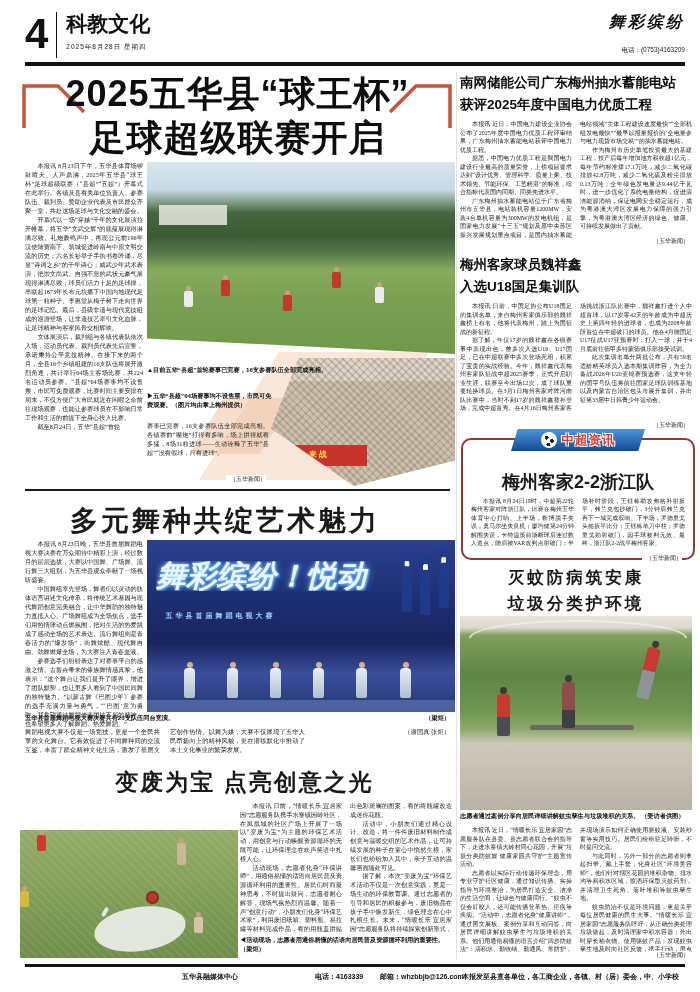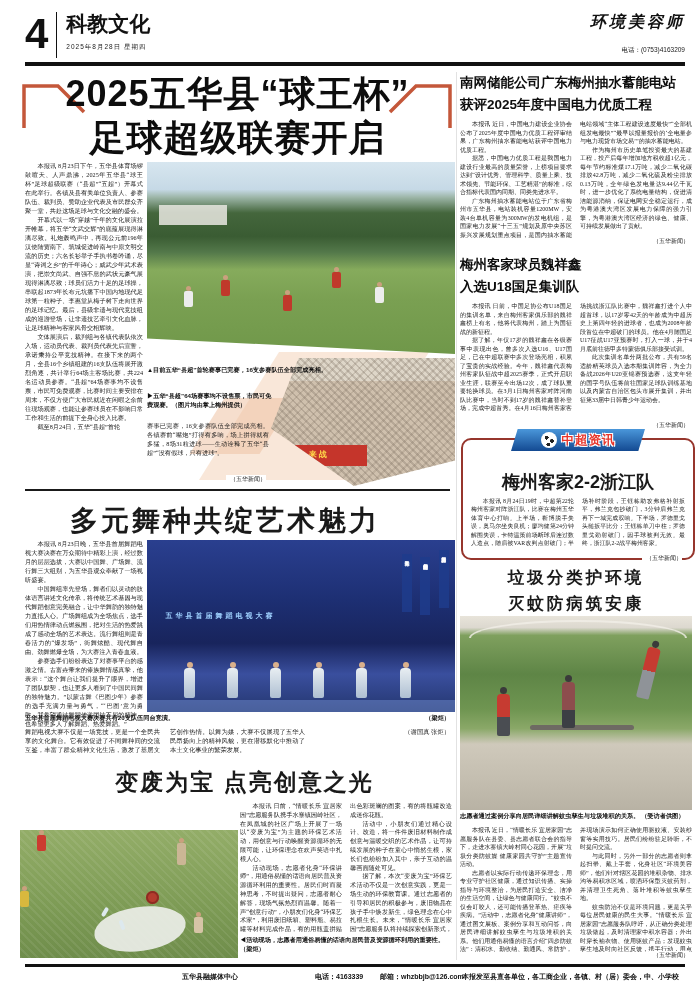--- a/index.html
+++ b/index.html
@@ -124,21 +124,21 @@
 
 <div class="page">
 
   <div class="hdr">
     <div class="pgnum">4</div>
     <div class="secwrap">
       <div class="secname">科教文化</div>
       <div class="hdate">2025年8月28日 星期四</div>
     </div>
     <div class="paperwrap">
-      <div class="papername">环境美容师</div>
+      <div class="papername">舞彩缤纷</div>
       <div class="hphone">电话：(0753)4163209</div>
     </div>
   </div>
   <div class="hrule"></div>
   <div class="vdiv"></div>
 
   <svg class="bracket bk-l" viewBox="0 0 70 52">
     <path d="M2,50 L2,8 L36,8 L62,34" stroke="#c4573a" stroke-width="3.5" fill="none"></path>
   </svg>
   <svg class="bracket bk-r" viewBox="0 0 70 52">
@@ -181,20 +181,21 @@
 
   <div class="div1"></div>
   <div class="dancehl">多元舞种共绽艺术魅力</div>
   <div class="dancebody">
     <div class="dancecol smalltxt">
       <p class="ind">本报讯 8月23日晚，五华县首届舞蹈电视大赛决赛在万众期待中精彩上演，经过数月的层层选拔，大赛以中国舞、广场舞、流行舞三大组别，为五华县观众奉献了一场视听盛宴。</p>
       <p class="ind">中国舞组率先登场，舞者们以灵动的肢体语言讲述文化传承，将传统艺术基因与现代舞蹈创意完美融合，让中华舞韵的独特魅力直抵人心。广场舞组成为全场焦点，选手们用热情律动点燃氛围，把对生活的热爱跳成了感动全场的艺术表达。流行舞组则是青春活力的“爆发场”，街舞炫酷、现代舞自由、劲舞燃爆全场，为大赛注入青春血液。</p>
       <p class="ind">参赛选手们纷纷表达了对赛事平台的感激之情。古富垚带来的傣族舞情感真挚，他表示：“这个舞台让我们提升了眼界，增进了团队默契，也让更多人看到了中国民间舞的独特魅力。”以蒙古舞《巴图少年》参赛的选手充满力量与勇气，“‘巴图’意为勇敢，我希望通过舞蹈传递团结不屈的精神，也希望更多人了解舞蹈、热爱舞蹈。”</p>
     </div>
     <div class="dancephoto">
+      <div class="glowtxt">舞彩缤纷！悦动</div>
       <div class="subbanner">五华县首届舞蹈电视大赛</div>
       <span class="sideb" style="right:2%;top:6%;">五华县首届舞蹈大赛</span>
       <span class="sideb" style="right:8%;top:10%;">五华县文化广电旅游体育局</span>
       <span class="sideb" style="right:14%;top:8%;">五华县教育局</span>
       <div class="dancer" style="left:12%;"></div>
       <div class="dancer" style="left:26%;"></div>
       <div class="dancer" style="left:40%;"></div>
       <div class="dancer" style="left:54%;"></div>
       <div class="dancer" style="left:68%;"></div>
       <div class="dancer" style="left:82%;"></div>
@@ -262,22 +263,22 @@
       <span class="badgetxt">中超资讯</span>
     </div>
     <div class="cslhl">梅州客家2-2浙江队</div>
     <div class="cslbody">
       <p class="ind">本报讯 8月24日19时，中超第22轮梅州客家对阵浙江队，比赛在梅州五华体育中心打响。上半场，靳博脱手失误，奥马尔坐失良机；廖均健第24分钟解围失误，卡特温策前场断球后连过数人造点，随后被VAR改判点射破门；半场补时阶段，王钰栋助攻弗格补射扳平，弗兰克包抄破门，3分钟后弗兰克再下一城完成双响。下半场，罗德里戈头槌扳平比分；王钰栋单刀中柱；罗德里戈劲射破门，因手球被判无效。最终，浙江队2-2战平梅州客家。</p>
       <span class="attr">（五华新闻）</span>
     </div>
   </div>
 
   <div class="sanhl">
+    <div>灭蚊防病筑安康</div>
     <div>垃圾分类护环境</div>
-    <div>灭蚊防病筑安康</div>
   </div>
   <div class="sanphoto">
     <div class="arch"></div>
     <div class="bench"></div>
     <div class="gperson" style="right:16%;top:16%;height:52px;background:linear-gradient(180deg,#c63b31 0 46%,#8f9398 46% 100%);transform:rotate(14deg);"></div>
     <div class="gperson" style="left:16%;top:40%;height:42px;background:linear-gradient(180deg,#c63b31 0 55%,#4a4d52 55% 100%);"></div>
     <div class="gperson" style="left:44%;top:34%;height:46px;background:linear-gradient(180deg,#8d4d4d 0 60%,#3c3f44 60% 100%);"></div>
   </div>
   <div class="sancap cap">
     <span>志愿者通过案例分享向居民详细讲解蚊虫孳生与垃圾堆积的关系。</span>

